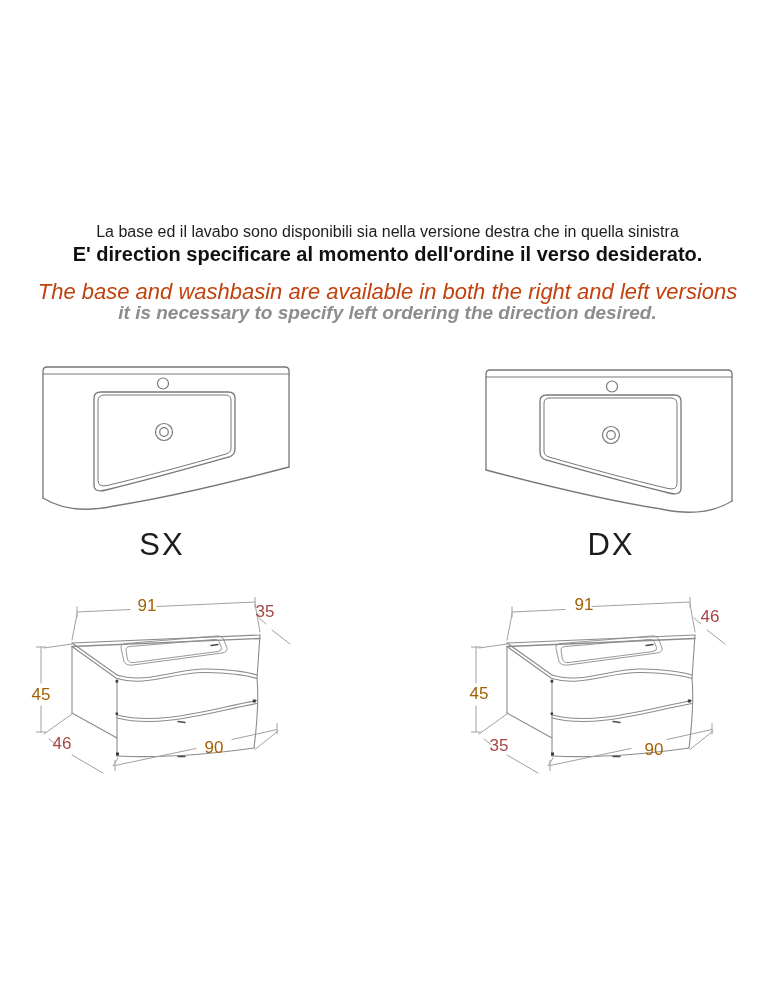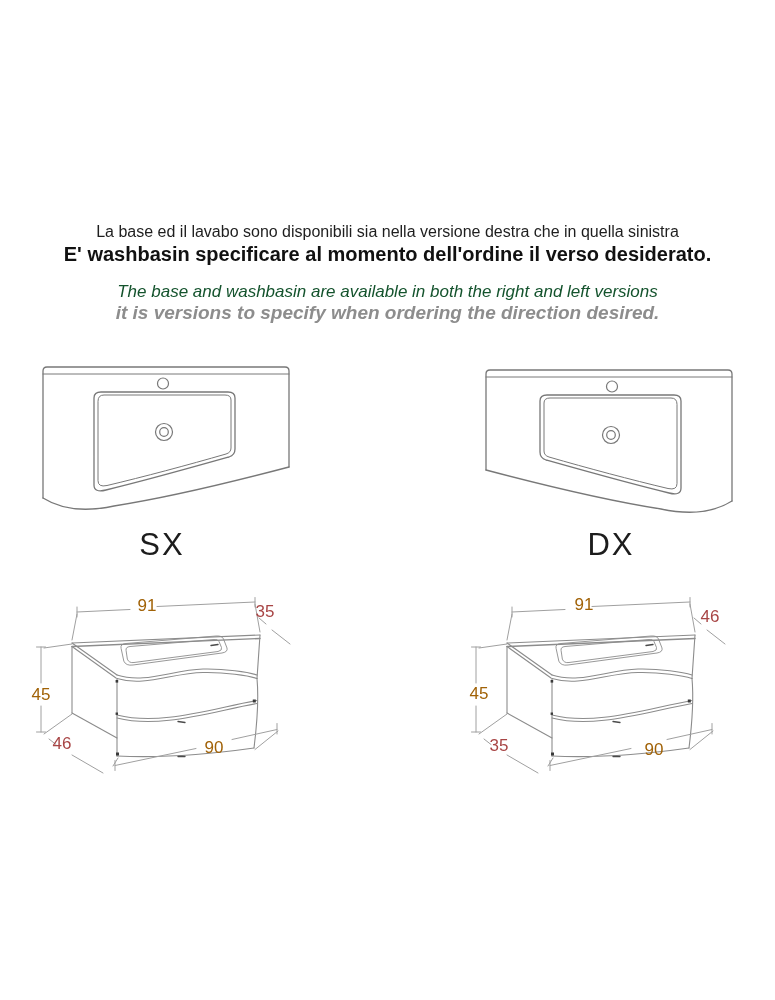--- a/index.html
+++ b/index.html
@@ -2,40 +2,40 @@
 <html><head>
 <meta charset="utf-8">
 <style>
   html,body{margin:0;padding:0;background:#fff;}
   #canvas{position:relative;width:775px;height:1000px;background:#ffffff;overflow:hidden;
           font-family:"Liberation Sans", sans-serif;}
   .notice{position:absolute;left:0;top:220px;width:775px;text-align:center;}
   .notice .it1{font-size:16px;color:#1e1e1e;line-height:23px;white-space:nowrap;}
   .notice .it2{font-size:20px;font-weight:bold;color:#111;line-height:23px;white-space:nowrap;}
   .notice .gap{height:15px;}
-  .notice .en1{font-size:17px;color:#14532d;font-style:italic;line-height:21px;white-space:nowrap;}
+  .notice .en1{font-size:22px;color:#c2410c;font-style:italic;line-height:21px;white-space:nowrap;}
   .notice .en2{font-size:19px;color:#8d8d8d;font-style:italic;font-weight:bold;line-height:21px;white-space:nowrap;}
   svg{position:absolute;overflow:visible;}
   .ver-label{position:absolute;width:126px;text-align:center;font-size:31px;color:#1c1c1c;
              letter-spacing:2px;line-height:36px;}
   .cab{position:absolute;width:280px;height:200px;}
   .dim{position:absolute;width:34px;text-align:center;font-size:17px;color:#a16207;line-height:20px;}
   .dim.red{color:#a84545;}
 </style>
 </head>
 <body>
 
 <div id="canvas">
 
   <div class="notice">
     <div class="it1">La base ed il lavabo sono disponibili sia nella versione destra che in quella sinistra</div>
-    <div class="it2">E' washbasin specificare al momento dell'ordine il verso desiderato.</div>
+    <div class="it2">E' direction specificare al momento dell'ordine il verso desiderato.</div>
     <div class="gap"></div>
     <div class="en1">The base and washbasin are available in both the right and left versions</div>
-    <div class="en2">it is versions to specify when ordering the direction desired.</div>
+    <div class="en2">it is necessary to specify left ordering the direction desired.</div>
   </div>
 
   <svg style="left:40px;top:365px;" width="252" height="150" viewBox="0 0 252 150">
     <defs>
       <g id="basin-art" fill="none" stroke="#787878" stroke-width="1.3" stroke-linejoin="round" stroke-linecap="round">
 
         <path d="M3,133 L3,6 Q3,2 7,2 L245,2 Q249,2 249,6 L249,102"></path>
         <path d="M3,133 C22,145 46,147 74,141 C125,133 196,116 249,102"></path>
         <path d="M3,9 L249,9" stroke-width="1"></path>
 

